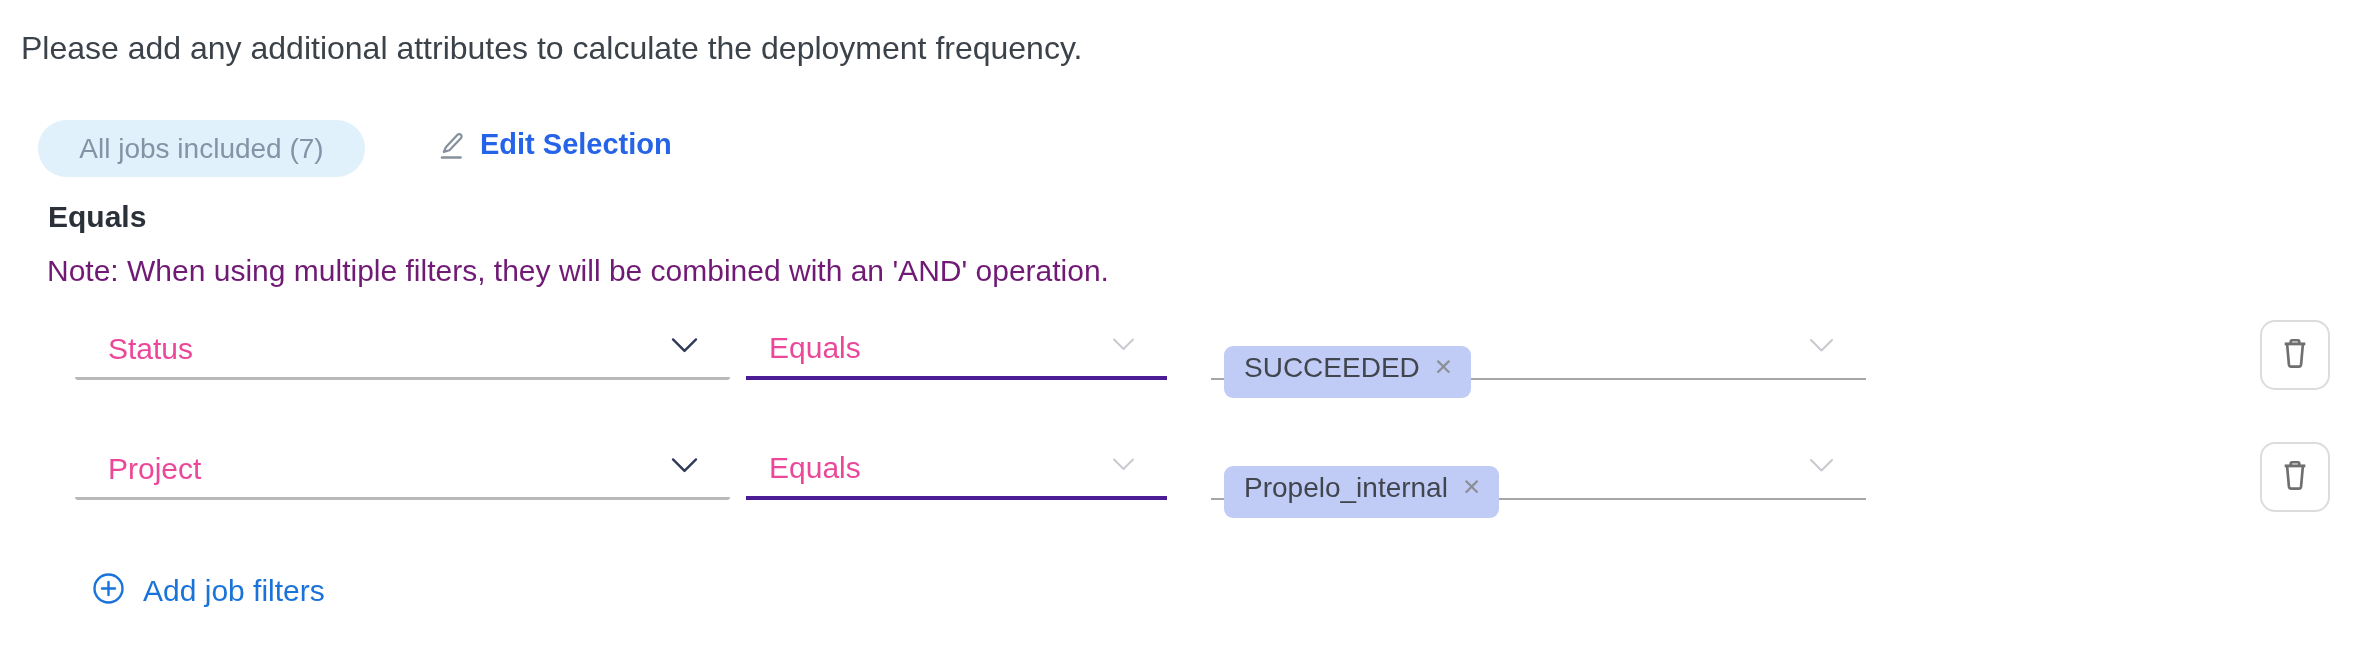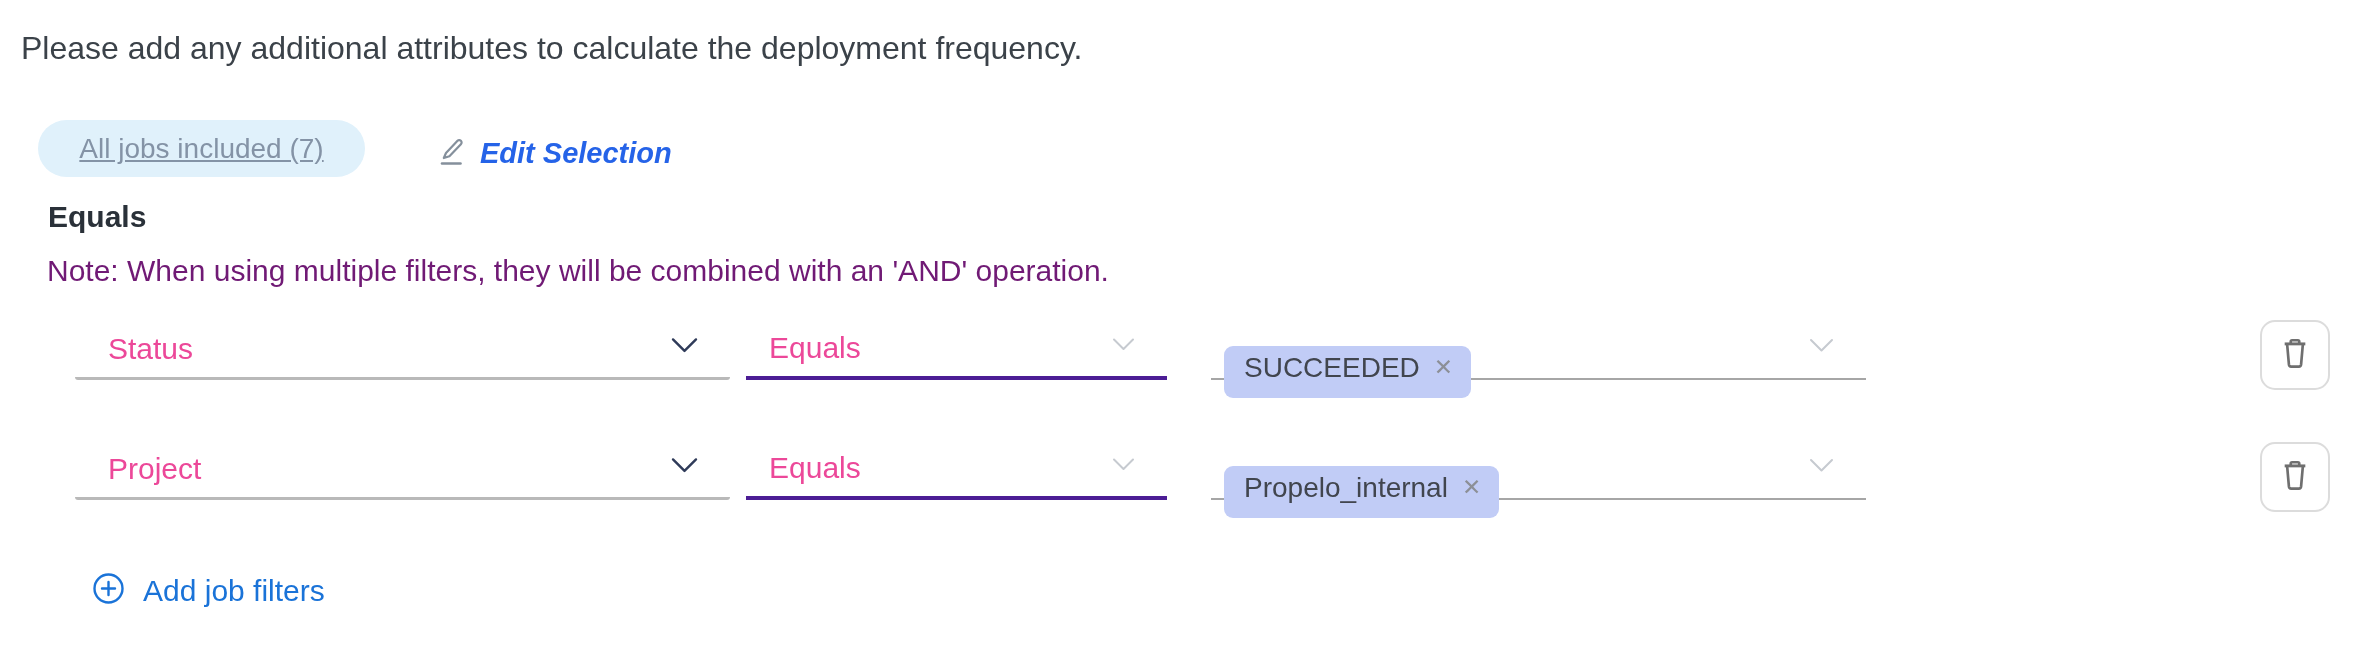--- a/index.html
+++ b/index.html
@@ -23,30 +23,28 @@
 
   .jobs-badge {
     position: absolute;
     left: 38px; top: 120px;
     width: 327px; height: 57px;
     background: #e0f1fb;
     border-radius: 28.5px;
     display: flex; align-items: center; justify-content: center;
     font-size: 28px;
     color: #8493a6;
-    text-decoration: underline;
   }
 
   .edit-link {
     position: absolute;
     left: 437px; top: 128px;
     height: 42px;
-    display: flex; align-items: flex-end; gap: 15px;
-    cursor: pointer;
-    font-style: italic;
+    display: flex; align-items: flex-start; gap: 15px;
+    cursor: pointer;
   }
   .edit-link .label {
     font-size: 29px;
     font-weight: 600;
     color: #2563e8;
   }
 
   .filters-heading {
     position: absolute;
     left: 48px; top: 200px;

